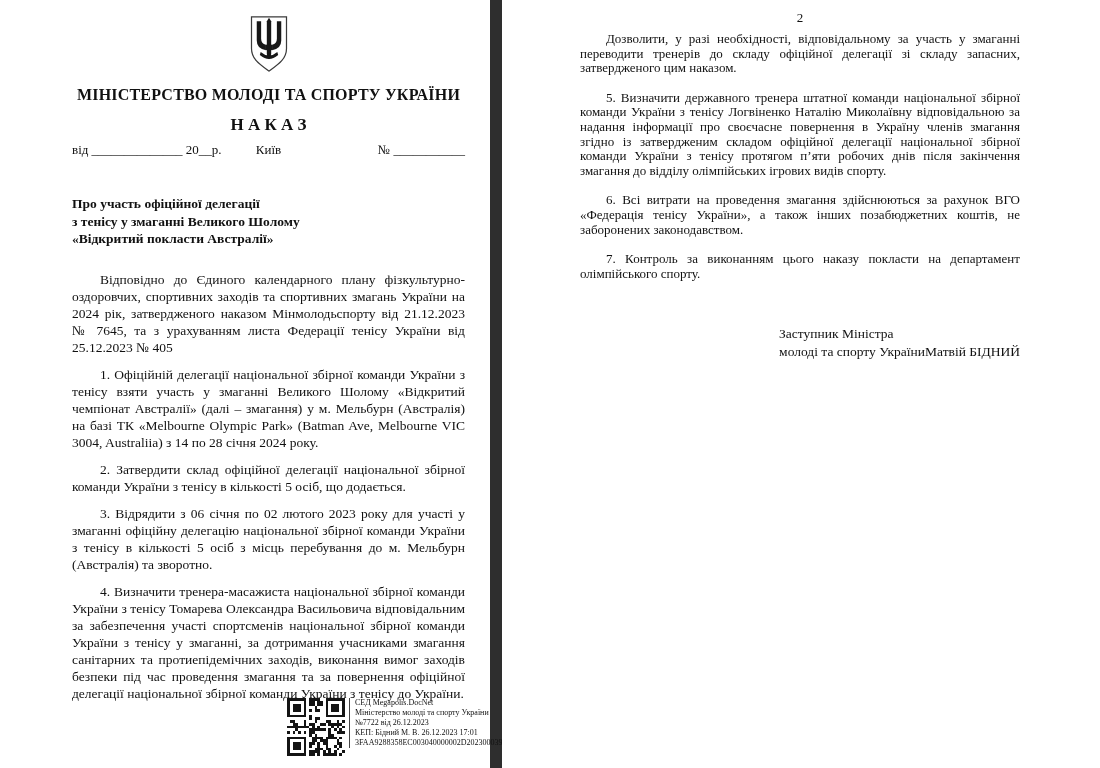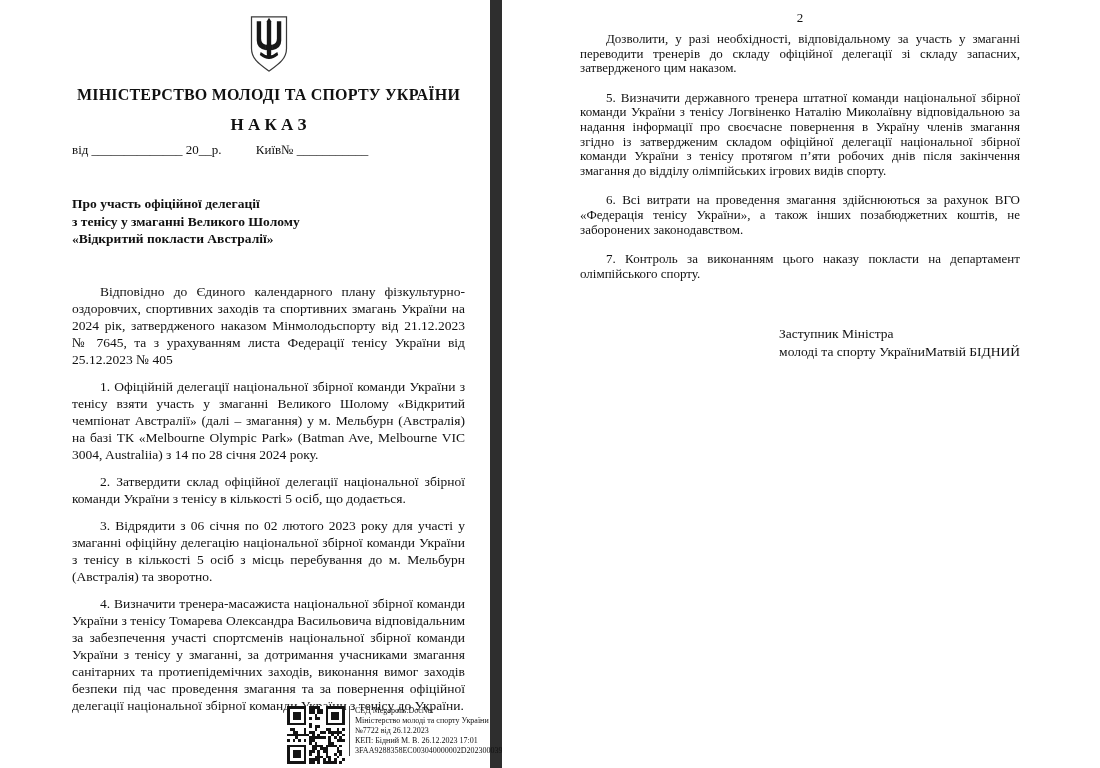--- a/index.html
+++ b/index.html
@@ -13,30 +13,30 @@
   .divider{width:12px;height:768px;background:#2e2e2e;flex:0 0 auto;}
   .page-2{width:543px;padding:8px 25px 0 78px;}
 
   
   .emblem{display:block;width:42px;height:58px;margin:15px auto 0;}
   .ministry{font-weight:bold;font-size:16px;text-align:center;margin-top:13px;letter-spacing:.2px;}
   .doc-title{font-weight:bold;font-size:17px;text-align:center;margin-top:11px;}
   .meta-row{display:grid;grid-template-columns:1fr auto 1fr;font-size:13px;margin-top:7px;}
   .meta-left{text-align:left;}
   .meta-center{text-align:center;}
-  .meta-right{}
+  .meta-right{text-align:right;}
 
   .subject{font-weight:bold;font-size:13.5px;line-height:17.5px;margin-top:37px;}
   .body-par{font-size:13.5px;line-height:17px;text-align:justify;margin:0 0 10px 0;}
   .indent{text-indent:28px;}
-  .preamble{margin-top:35px;}
+  .preamble{margin-top:23px;}
   .order-word{font-weight:bold;font-size:13.5px;margin:15px 0 13px 0;}
 
   
-  .stamp{position:absolute;left:287px;bottom:4px;display:flex;align-items:flex-start;}
+  .stamp{position:absolute;left:287px;bottom:12px;display:flex;align-items:flex-start;}
   .qr{width:58px;height:58px;flex:0 0 auto;}
   .stamp-text{border-left:1px solid #444;margin-left:4px;padding-left:5px;
     font-size:8px;line-height:10px;white-space:nowrap;}
 
   
   .page-num{text-align:center;font-size:13px;margin:2px 0 6px 0;}
   .p2-par{font-size:13px;line-height:14.6px;text-align:justify;margin:0 0 15px 0;}
   .p2-par.indent{text-indent:26px;}
   .signature{display:flex;justify-content:flex-end;align-items:flex-end;
     margin-top:44px;font-size:13.5px;line-height:17.5px;}

